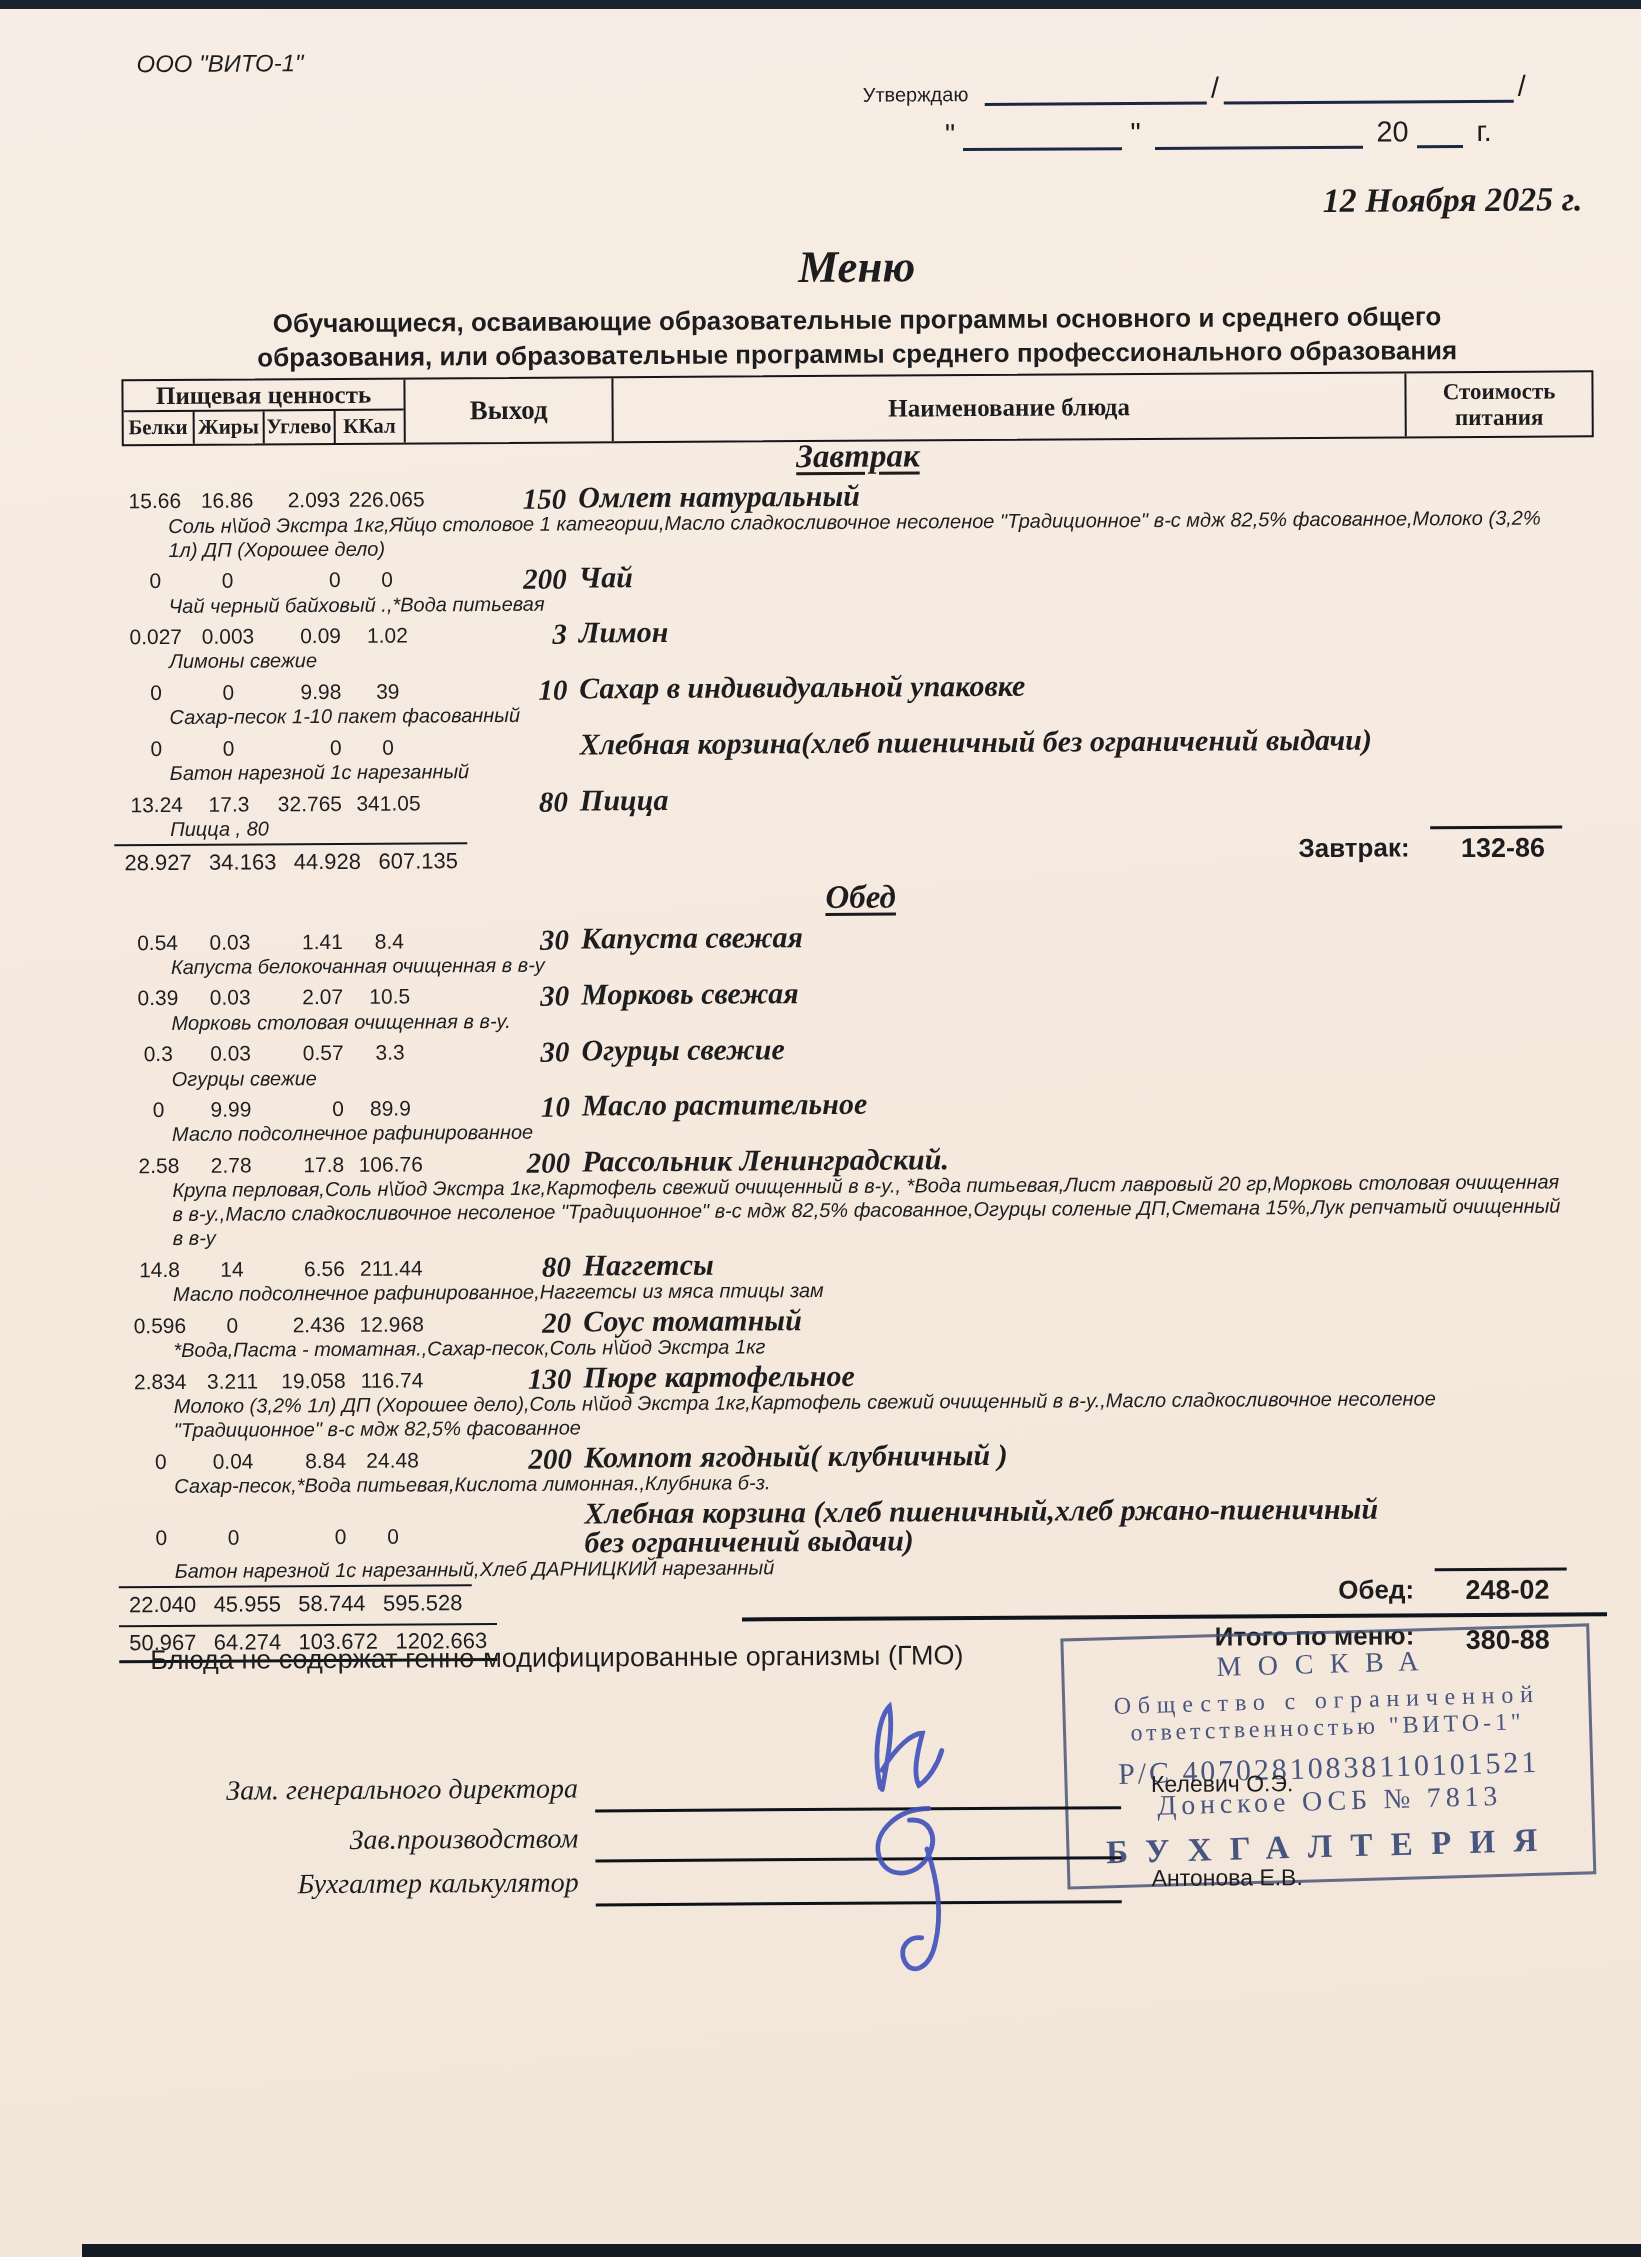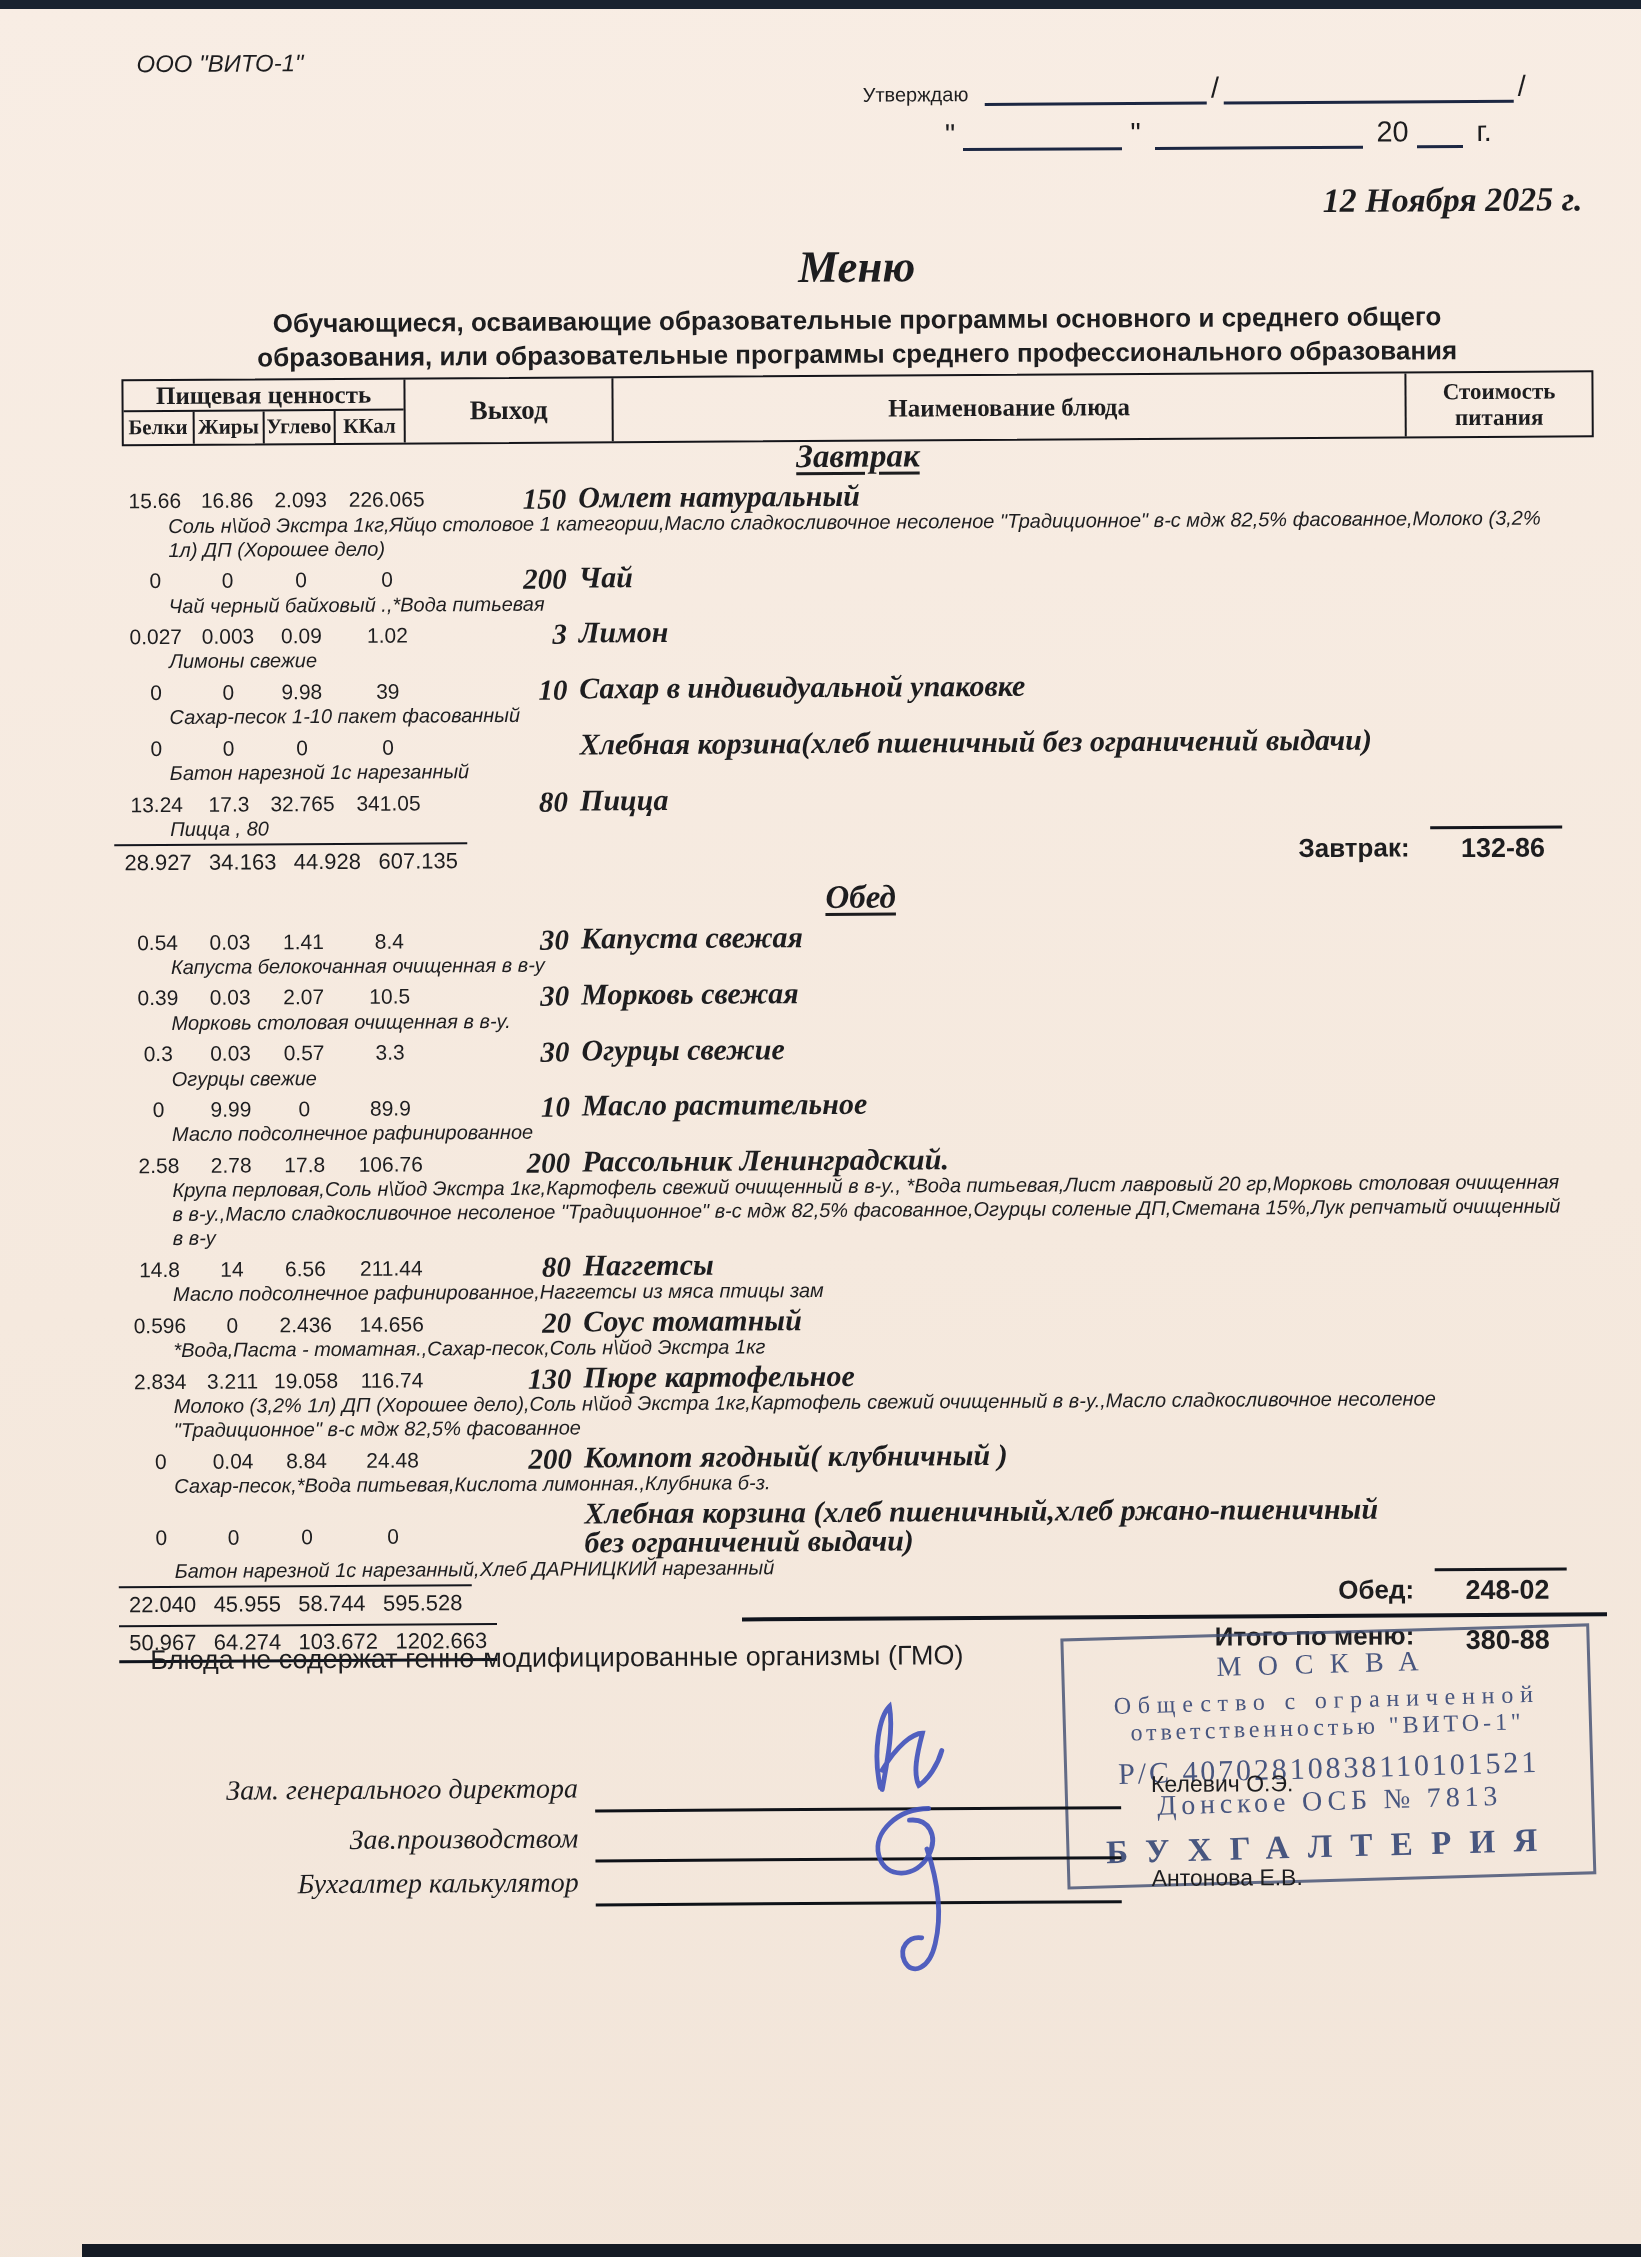--- a/index.html
+++ b/index.html
@@ -44,21 +44,21 @@
   .th-cost{width:185px;font-size:23px;text-align:center;display:flex;flex-direction:column;justify-content:center;line-height:1.12;}
 
   .menu-body{position:absolute;left:126px;top:436px;width:1472px;}
   .section-title{text-align:center;font:italic bold 33px/37px "Liberation Serif","DejaVu Serif",serif;
                  text-decoration:underline;text-decoration-thickness:2.9px;text-underline-offset:4.8px;margin:1.9px 0 5.8px;}
   .dish{margin-bottom:2.9px;}
   .dish-row{position:relative;min-height:29px;}
   .nv{position:absolute;top:4.8px;text-align:center;font-size:21px;}
   .nv0{left:-5.8px;width:77px;}
   .nv1{left:71px;width:68px;}
-  .nv2{left:139px;width:79px;}
+  .nv2{left:139px;width:79px;text-align:right;}
   .nv3{left:218px;width:93px;}
   .out{position:absolute;left:328px;width:116px;text-align:right;font:italic bold 29px "Liberation Serif","DejaVu Serif",serif;}
   .dname{display:block;margin-left:456px;max-width:830px;font:italic bold 30px/29px "Liberation Serif","DejaVu Serif",serif;}
   .ingr{margin-left:46px;max-width:1390px;font:italic 20px/24px "Liberation Sans","DejaVu Sans",sans-serif;}
   .mid .nv{top:25px;}
 
   .totals-row{position:relative;height:35px;margin:2.9px 0 3.9px;}
   .tvals{position:absolute;left:-9.7px;top:0;display:flex;gap:17.4px;border-top:2.9px solid #14161d;
          padding:3.9px 9.7px 0 9.7px;font-size:22px;white-space:nowrap;}
   .rtotal{position:absolute;right:34px;top:-9.7px;display:flex;align-items:flex-start;gap:21px;font-weight:bold;}
@@ -284,21 +284,21 @@
             <span class="out">80</span>
             <span class="dname">Наггетсы</span>
           </div>
           <div class="ingr">Масло подсолнечное рафинированное,Наггетсы из мяса птицы зам</div>
         </div>
         <div class="dish">
           <div class="dish-row">
             <span class="nv nv0">0.596</span>
             <span class="nv nv1">0</span>
             <span class="nv nv2">2.436</span>
-            <span class="nv nv3">14.656</span>
+            <span class="nv nv3">12.968</span>
             <span class="out">20</span>
             <span class="dname">Соус томатный</span>
           </div>
           <div class="ingr">*Вода,Паста - томатная.,Сахар-песок,Соль н\йод  Экстра 1кг</div>
         </div>
         <div class="dish">
           <div class="dish-row">
             <span class="nv nv0">2.834</span>
             <span class="nv nv1">3.211</span>
             <span class="nv nv2">19.058</span>

